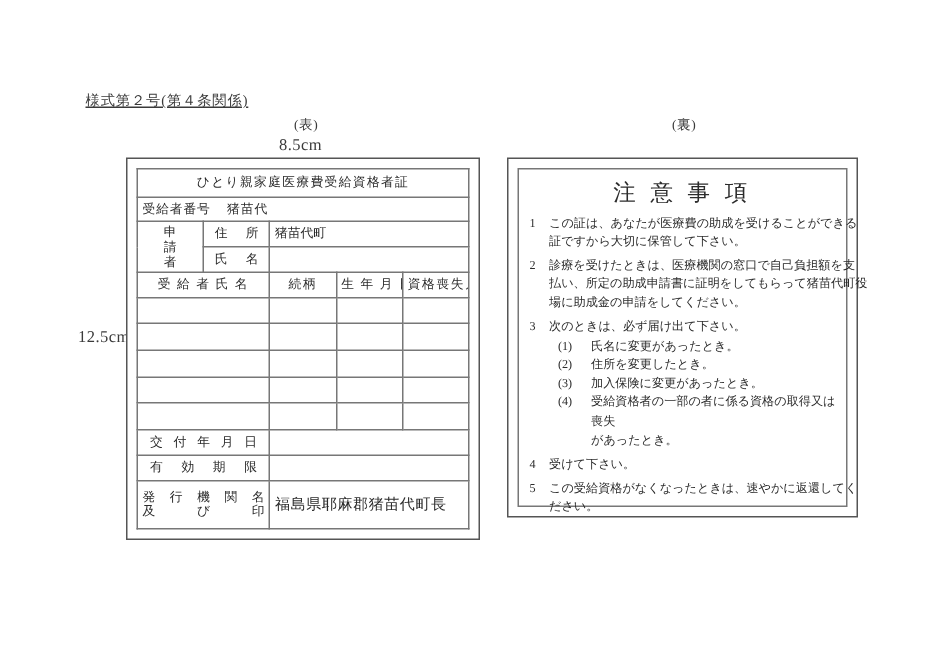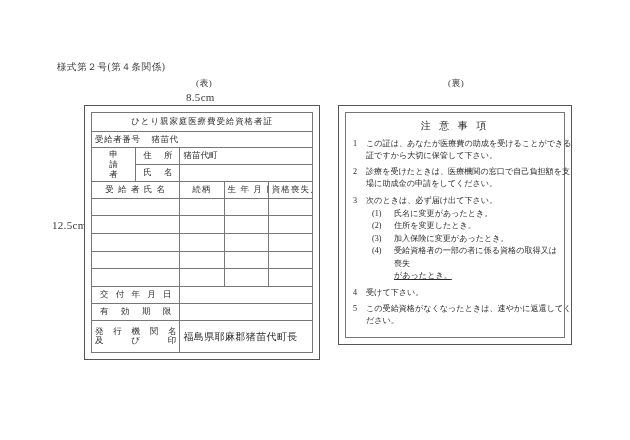--- a/index.html
+++ b/index.html
@@ -23,20 +23,21 @@
 
   
   .form-number {
     position: absolute;
     left: 57px;
     top: 61px;
     font-size: 9.5px;
     letter-spacing: 0.6px;
     white-space: nowrap;
     color: #3a3a3a;
+    text-decoration: underline;
   }
 
   
   .side-caption {
     position: absolute;
     font-size: 9px;
     letter-spacing: 0.4px;
     color: #3a3a3a;
     white-space: nowrap;
   }
@@ -169,21 +170,21 @@
   
   .notes {
     width: 100%;
     height: 100%;
     border: 1px solid #777;
     box-sizing: border-box;
     padding: 6px 7px 4px 7px;
   }
   .notes-title {
     text-align: center;
-    font-size: 10px;
+    font-size: 15px;
     letter-spacing: 3px;
     margin-bottom: 5px;
     color: #2b2b2b;
   }
   .note-item {
     display: flex;
     font-size: 8.1px;
     line-height: 1.5;
     margin-bottom: 4px;
     color: #2b2b2b;
@@ -197,21 +198,21 @@
 
   .sub-list { margin-top: 1px; }
   .sub-item {
     display: flex;
     font-size: 8.1px;
     line-height: 1.55;
     padding-left: 6px;
   }
   .sub-num { width: 22px; flex: 0 0 22px; }
   .sub-body { flex: 1 1 auto; }
-  .sub-cont { padding-left: 28px; font-size: 8.1px; line-height: 1.55; text-decoration: underline; }
+  .sub-cont { padding-left: 28px; font-size: 8.1px; line-height: 1.55; }
 </style>
 </head>
 <body>
 
 <div class="page">
 
   <div class="form-number">様式第２号(第４条関係)</div>
 
   <div class="side-caption front">(表)</div>
   <div class="side-caption back">(裏)</div>
@@ -349,20 +350,21 @@
         <div class="note-body">
           <div class="note-line">この証は、あなたが医療費の助成を受けることができる</div>
           <div class="note-line">証ですから大切に保管して下さい。</div>
         </div>
       </div>
 
       <div class="note-item">
         <div class="note-num">2</div>
         <div class="note-body">
           <div class="note-line">診療を受けたときは、医療機関の窓口で自己負担額を支</div>
+          <div class="note-line">払い、所定の助成申請書に証明をしてもらって猪苗代町役</div>
           <div class="note-line">場に助成金の申請をしてください。</div>
         </div>
       </div>
 
       <div class="note-item">
         <div class="note-num">3</div>
         <div class="note-body">
           <div class="note-line">次のときは、必ず届け出て下さい。</div>
           <div class="sub-list">
             <div class="sub-item">

